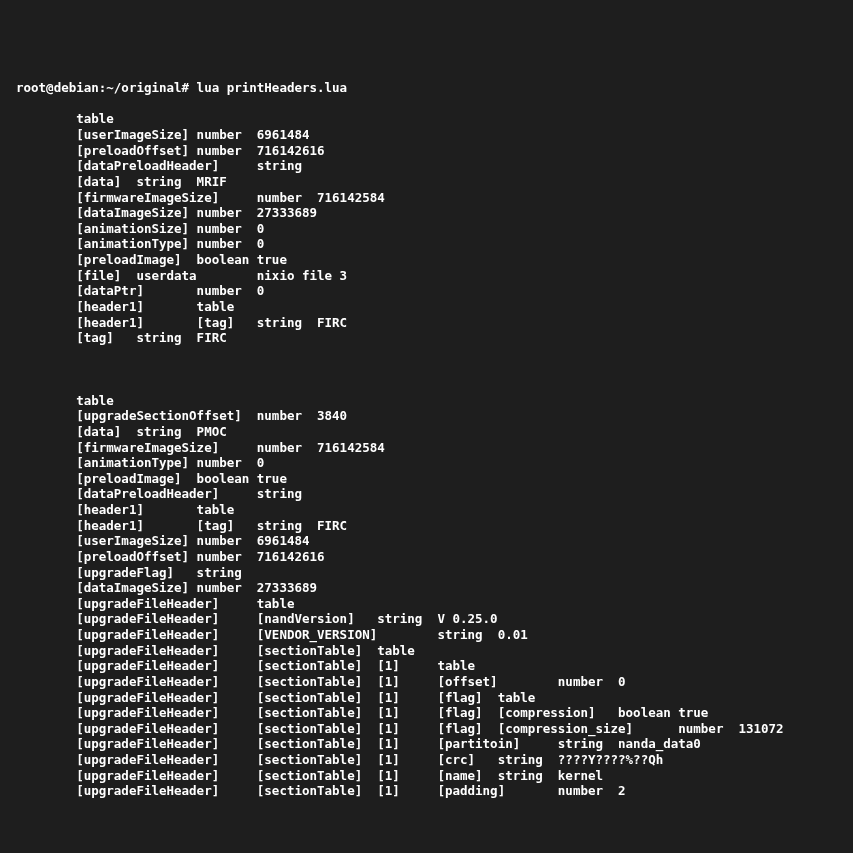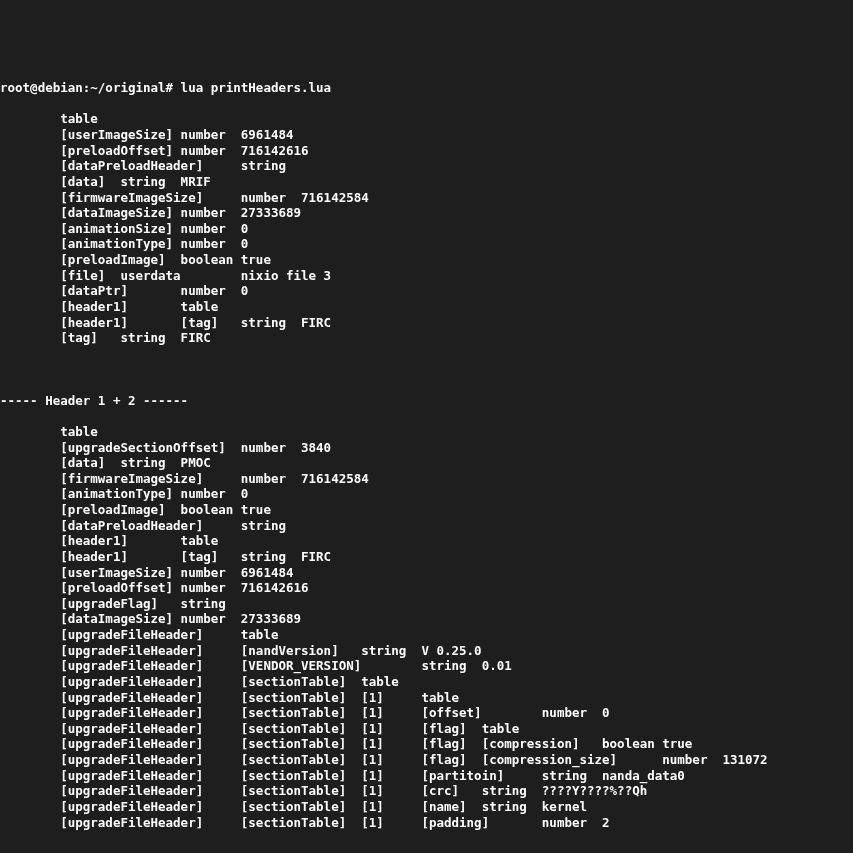--- a/index.html
+++ b/index.html
@@ -14,29 +14,29 @@
       font-weight: bold;
       overflow: hidden;
       width: 853px;
       height: 853px;
     }
     .terminal {
       padding: 2px 0 0 0;
     }
     .line {
       display: block;
+      padding-left: 16px;
     }
   </style>
 </head>
 <body>
 
 
 
 <div class="terminal">
 <span class="line">root@debian:~/original# lua printHeaders.lua</span>
 <div id="h1out"><span class="line">        table</span><span class="line">        [userImageSize] number  6961484</span><span class="line">        [preloadOffset] number  716142616</span><span class="line">        [dataPreloadHeader]     string</span><span class="line">        [data]  string  MRIF</span><span class="line">        [firmwareImageSize]     number  716142584</span><span class="line">        [dataImageSize] number  27333689</span><span class="line">        [animationSize] number  0</span><span class="line">        [animationType] number  0</span><span class="line">        [preloadImage]  boolean true</span><span class="line">        [file]  userdata        nixio file 3</span><span class="line">        [dataPtr]       number  0</span><span class="line">        [header1]       table</span><span class="line">        [header1]       [tag]   string  FIRC</span><span class="line">        [tag]   string  FIRC</span></div>
 <span class="line"> </span>
-<span class="line">----- Header 1 + 2 ------</span>
 <div id="h2out"><span class="line">        table</span><span class="line">        [upgradeSectionOffset]  number  3840</span><span class="line">        [data]  string  PMOC</span><span class="line">        [firmwareImageSize]     number  716142584</span><span class="line">        [animationType] number  0</span><span class="line">        [preloadImage]  boolean true</span><span class="line">        [dataPreloadHeader]     string</span><span class="line">        [header1]       table</span><span class="line">        [header1]       [tag]   string  FIRC</span><span class="line">        [userImageSize] number  6961484</span><span class="line">        [preloadOffset] number  716142616</span><span class="line">        [upgradeFlag]   string</span><span class="line">        [dataImageSize] number  27333689</span><span class="line">        [upgradeFileHeader]     table</span><span class="line">        [upgradeFileHeader]     [nandVersion]   string  V 0.25.0</span><span class="line">        [upgradeFileHeader]     [VENDOR_VERSION]        string  0.01</span><span class="line">        [upgradeFileHeader]     [sectionTable]  table</span><span class="line">        [upgradeFileHeader]     [sectionTable]  [1]     table</span><span class="line">        [upgradeFileHeader]     [sectionTable]  [1]     [offset]        number  0</span><span class="line">        [upgradeFileHeader]     [sectionTable]  [1]     [flag]  table</span><span class="line">        [upgradeFileHeader]     [sectionTable]  [1]     [flag]  [compression]   boolean true</span><span class="line">        [upgradeFileHeader]     [sectionTable]  [1]     [flag]  [compression_size]      number  131072</span><span class="line">        [upgradeFileHeader]     [sectionTable]  [1]     [partitoin]     string  nanda_data0</span><span class="line">        [upgradeFileHeader]     [sectionTable]  [1]     [crc]   string  ????Y????%??Qh</span><span class="line">        [upgradeFileHeader]     [sectionTable]  [1]     [name]  string  kernel</span><span class="line">        [upgradeFileHeader]     [sectionTable]  [1]     [padding]       number  2</span></div>
 </div>
 
 
 
 
 </body></html>

